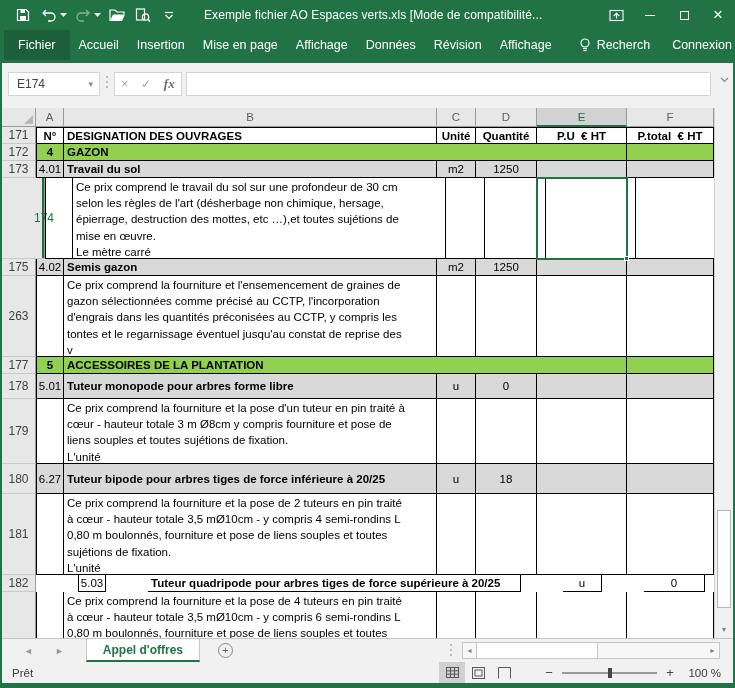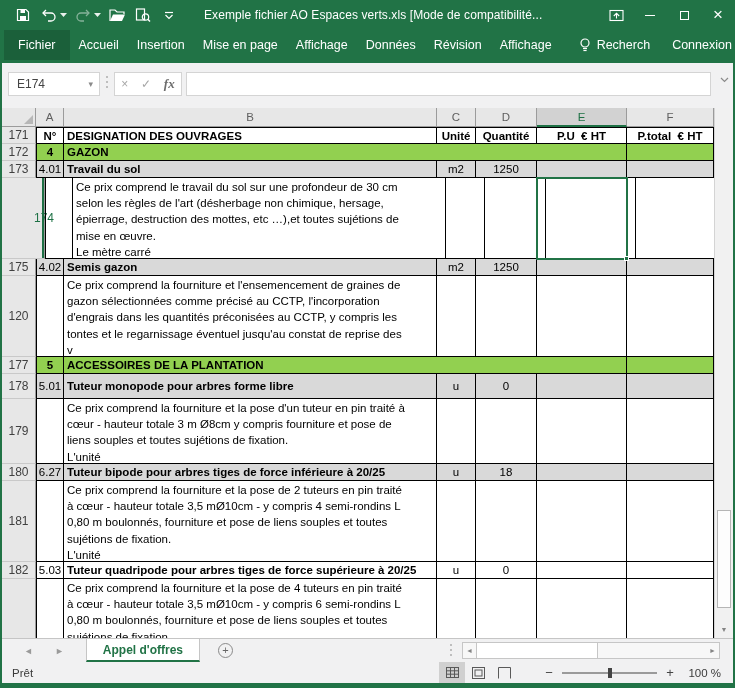--- a/index.html
+++ b/index.html
@@ -293,21 +293,21 @@
           <div class="row t-item" style="height: 17px;">
             <div class="gut">175</div>
             <div class="cell ca first">4.02</div>
             <div class="cell cb">Semis gazon</div>
             <div class="cell cc">m2</div>
             <div class="cell cd">1250</div>
             <div class="cell ce"></div>
             <div class="cell cf"></div>
           </div>
           <div class="row t-desc" style="height: 81px;">
-            <div class="gut">120</div>
+            <div class="gut">263</div>
             <div class="cell ca first"></div>
             <div class="cell cb">Ce prix comprend la fourniture et l'ensemencement de graines de
 gazon sélectionnées comme précisé au CCTP, l'incorporation
 d'engrais dans les quantités préconisées au CCTP, y compris les
 tontes et le regarnissage éventuel jusqu'au constat de reprise des
 v</div>
             <div class="cell cc"></div>
             <div class="cell cd"></div>
             <div class="cell ce"></div>
             <div class="cell cf"></div>
@@ -332,21 +332,21 @@
             <div class="cell ca first"></div>
             <div class="cell cb">Ce prix comprend la fourniture et la pose d'un tuteur en pin traité à
 cœur - hauteur totale 3 m Ø8cm y compris fourniture et pose de
 liens souples et toutes sujétions de fixation.
 L'unité</div>
             <div class="cell cc"></div>
             <div class="cell cd"></div>
             <div class="cell ce"></div>
             <div class="cell cf"></div>
           </div>
-          <div class="row t-item" style="height: 17px;">
+          <div class="row t-item" style="height: 30px;">
             <div class="gut">180</div>
             <div class="cell ca first">6.27</div>
             <div class="cell cb">Tuteur bipode pour arbres tiges de force inférieure à 20/25</div>
             <div class="cell cc">u</div>
             <div class="cell cd">18</div>
             <div class="cell ce"></div>
             <div class="cell cf"></div>
           </div>
           <div class="row t-desc" style="height: 81px;">
             <div class="gut">181</div>
@@ -354,21 +354,21 @@
             <div class="cell cb">Ce prix comprend la fourniture et la pose de 2 tuteurs en pin traité
 à cœur - hauteur totale 3,5 mØ10cm - y compris 4 semi-rondins L
 0,80 m boulonnés, fourniture et pose de liens souples et toutes
 sujétions de fixation.
 L'unité</div>
             <div class="cell cc"></div>
             <div class="cell cd"></div>
             <div class="cell ce"></div>
             <div class="cell cf"></div>
           </div>
-          <div class="row t-item bg-white" style="height: 17px;">
+          <div class="row t-item bg-white" style="height: 17px; gap: 42px;">
             <div class="gut">182</div>
             <div class="cell ca first">5.03</div>
             <div class="cell cb">Tuteur quadripode pour arbres tiges de force supérieure à 20/25</div>
             <div class="cell cc">u</div>
             <div class="cell cd">0</div>
             <div class="cell ce"></div>
             <div class="cell cf"></div>
           </div>
           <div class="row t-desc" style="height: 67px;">
             <div class="gut"></div>

